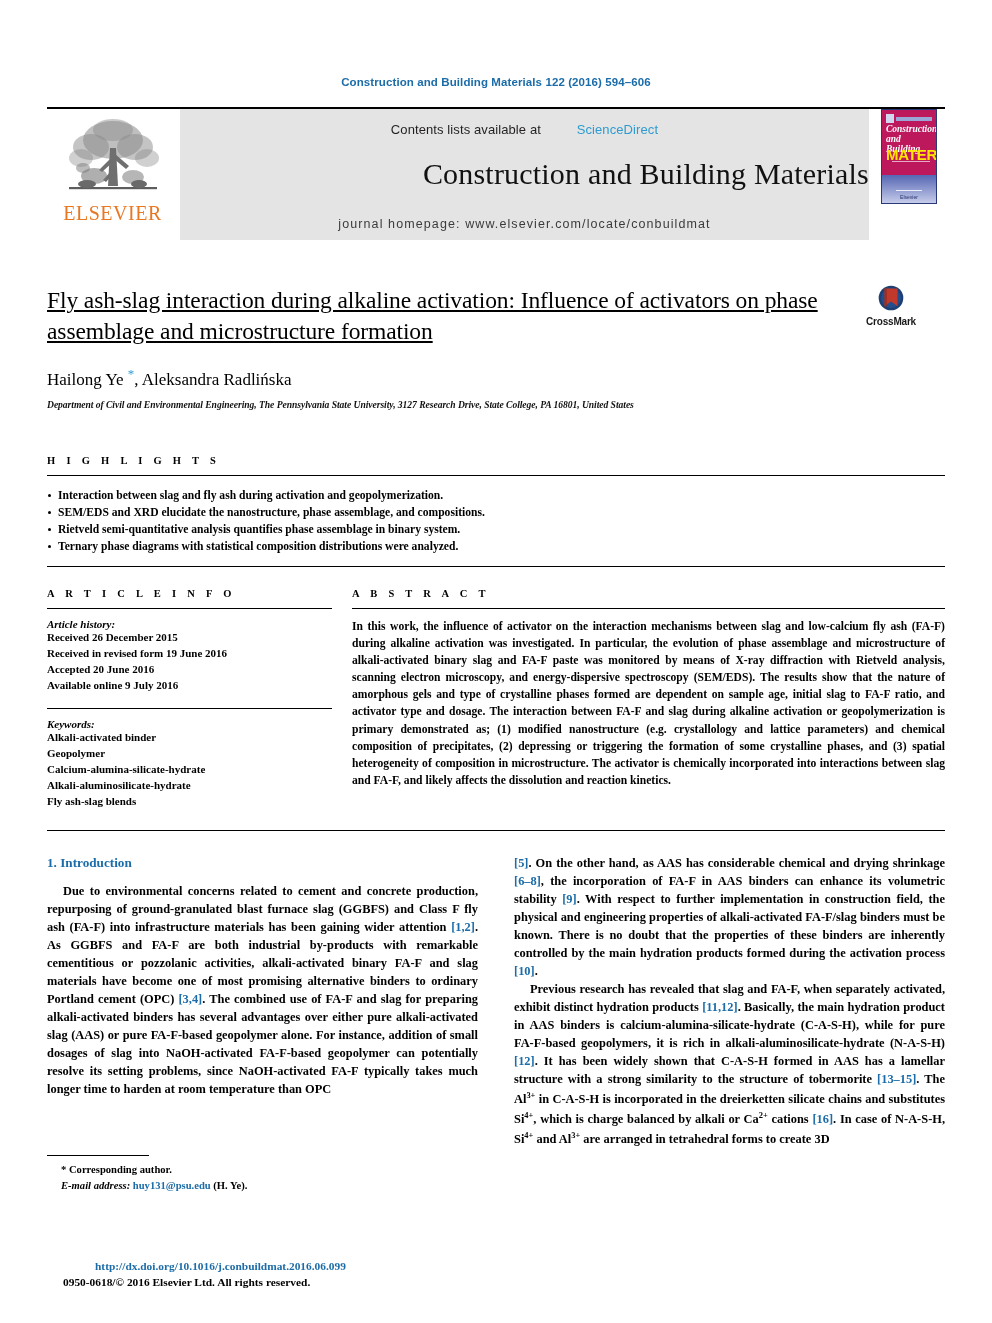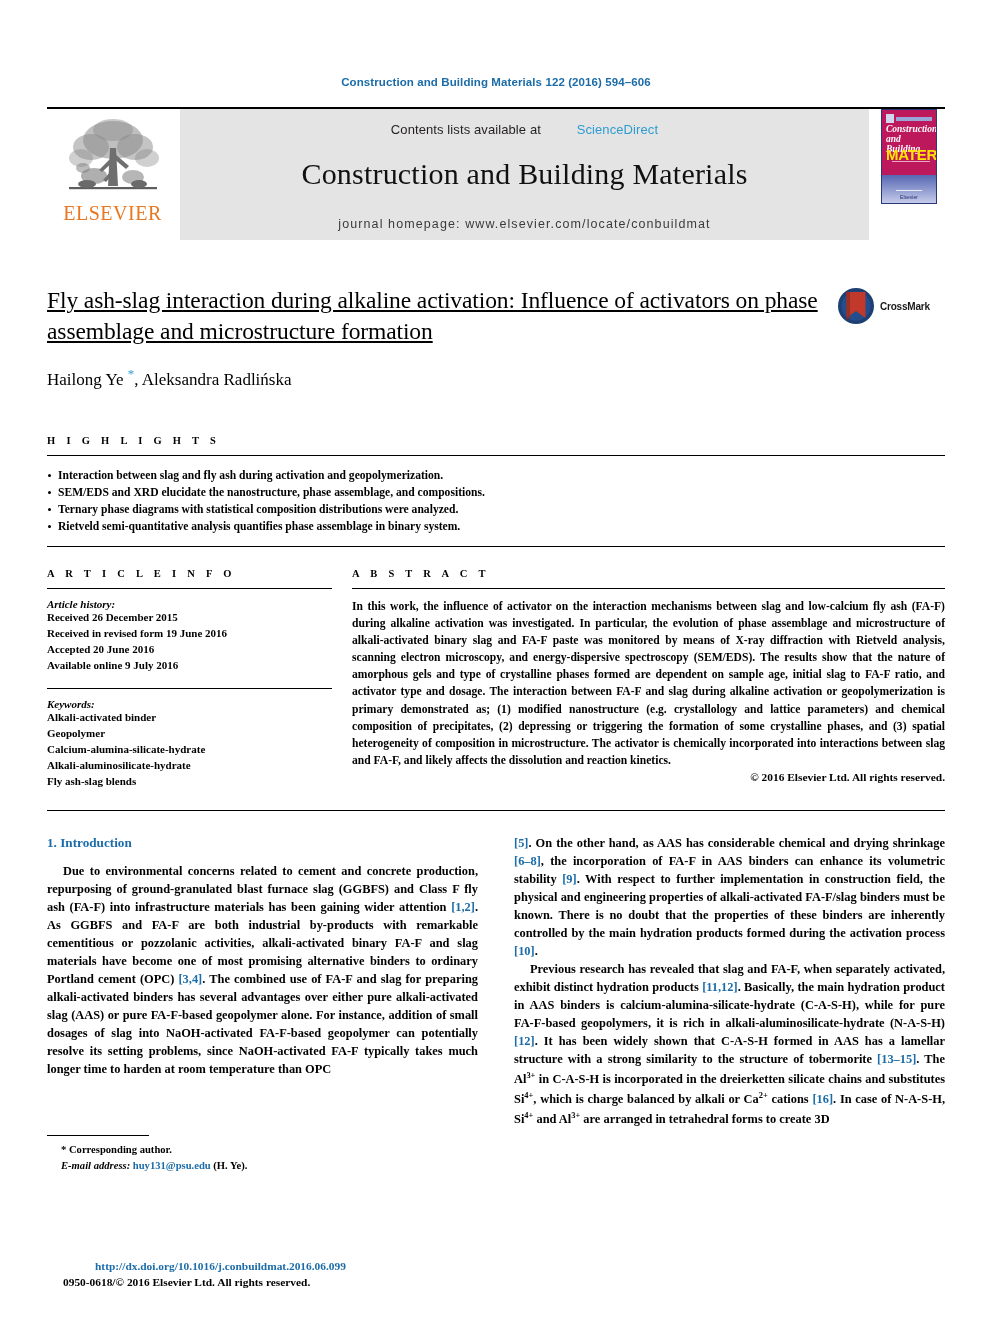--- a/index.html
+++ b/index.html
@@ -74,21 +74,21 @@
     font-size: 13px;
     color: #231f20;
     padding-top: 13px;
     letter-spacing: 0.1px;
   }
   .contents-line .sd {
     color: #2e9cd1;
     margin-left: 32px;
   }
   .journal-title {
-    text-align: center;
+    text-align: right;
     font-family: "Liberation Serif", serif;
     font-size: 30px;
     color: #111;
     margin-top: 20px;
     letter-spacing: 0.2px;
   }
   .homepage-line {
     text-align: center;
     font-family: "Liberation Sans", sans-serif;
     font-size: 12.5px;
@@ -196,20 +196,21 @@
   }
   .crossmark {
     position: absolute;
     right: 0;
     top: 0;
     width: 108px;
     height: 42px;
     display: flex;
     align-items: center;
     gap: 5px;
+    flex-direction: column;
   }
   .crossmark-badge { width: 38px; height: 38px; display:block; }
   .crossmark-text {
     font-family: "Liberation Sans", sans-serif;
     font-size: 10px;
     font-weight: bold;
     color: #1a1a1a;
     letter-spacing: -0.2px;
   }
   .authors {
@@ -459,30 +460,31 @@
         <circle cx="19" cy="19" r="14.5" fill="#2c5ca8" opacity="0.5"></circle>
         <path d="M9.5 5 H28.5 V31 L19 24 L9.5 31 Z" fill="#c0392b"></path>
         <path d="M9.5 5 H13 V31 L9.5 33 Z" fill="#8e2b20" opacity="0.7"></path>
       </svg>
       <span class="crossmark-text">CrossMark</span>
     </div>
 
     <div class="authors">
       <span>Hailong Ye <span class="star">*</span>, Aleksandra Radlińska</span>
     </div>
+    <div class="affiliation">Department of Civil and Environmental Engineering, The Pennsylvania State University, 3127 Research Drive, State College, PA 16801, United States</div>
   </div>
 
   <div class="highlights">
     <div class="sec-label">H I G H L I G H T S</div>
     <div class="rule-thin rule-top"></div>
     <ul class="hl-list">
       <li>Interaction between slag and fly ash during activation and geopolymerization.</li>
       <li>SEM/EDS and XRD elucidate the nanostructure, phase assemblage, and compositions.</li>
+      <li>Rietveld semi-quantitative analysis quantifies phase assemblage in binary system.</li>
       <li>Ternary phase diagrams with statistical composition distributions were analyzed.</li>
-      <li>Rietveld semi-quantitative analysis quantifies phase assemblage in binary system.</li>
     </ul>
     <div class="rule-thick"></div>
   </div>
 
   <div class="info-abstract">
 
     <div class="col-info">
       <div class="sec-label">A R T I C L E I N F O</div>
       <div class="rule-thin info-rule"></div>
       <div class="info-body">
@@ -499,21 +501,20 @@
         <div class="info-line">Calcium-alumina-silicate-hydrate</div>
         <div class="info-line">Alkali-aluminosilicate-hydrate</div>
         <div class="info-line">Fly ash-slag blends</div>
       </div>
     </div>
 
     <div class="col-abstract">
       <div class="sec-label">A B S T R A C T</div>
       <div class="rule-thin abs-rule"></div>
       <div class="abs-body">In this work, the influence of activator on the interaction mechanisms between slag and low-calcium fly ash (FA-F) during alkaline activation was investigated. In particular, the evolution of phase assemblage and microstructure of alkali-activated binary slag and FA-F paste was monitored by means of X-ray diffraction with Rietveld analysis, scanning electron microscopy, and energy-dispersive spectroscopy (SEM/EDS). The results show that the nature of amorphous gels and type of crystalline phases formed are dependent on sample age, initial slag to FA-F ratio, and activator type and dosage. The interaction between FA-F and slag during alkaline activation or geopolymerization is primary demonstrated as; (1) modified nanostructure (e.g. crystallology and lattice parameters) and chemical composition of precipitates, (2) depressing or triggering the formation of some crystalline phases, and (3) spatial heterogeneity of composition in microstructure. The activator is chemically incorporated into interactions between slag and FA-F, and likely affects the dissolution and reaction kinetics.</div>
-      <div class="copyright">© 2016 Elsevier Ltd. All rights reserved.</div>
     </div>
   </div>
 
   <div class="body-sep"></div>
 
   <div class="body-cols">
 
     <div class="bcol">
       <div class="sec-title">1. Introduction</div>
       <p class="para"><span>Due to environmental concerns related to cement and concrete production, repurposing of ground-granulated blast furnace slag (GGBFS) and Class F fly ash (FA-F) into infrastructure materials has been gaining wider attention <span class="ref">[1,2]</span>. As GGBFS and FA-F are both industrial by-products with remarkable cementitious or pozzolanic activities, alkali-activated binary FA-F and slag materials have become one of most promising alternative binders to ordinary Portland cement (OPC) <span class="ref">[3,4]</span>. The combined use of FA-F and slag for preparing alkali-activated binders has several advantages over either pure alkali-activated slag (AAS) or pure FA-F-based geopolymer alone. For instance, addition of small dosages of slag into NaOH-activated FA-F-based geopolymer can potentially resolve its setting problems, since NaOH-activated FA-F typically takes much longer time to harden at room temperature than OPC</span></p>

